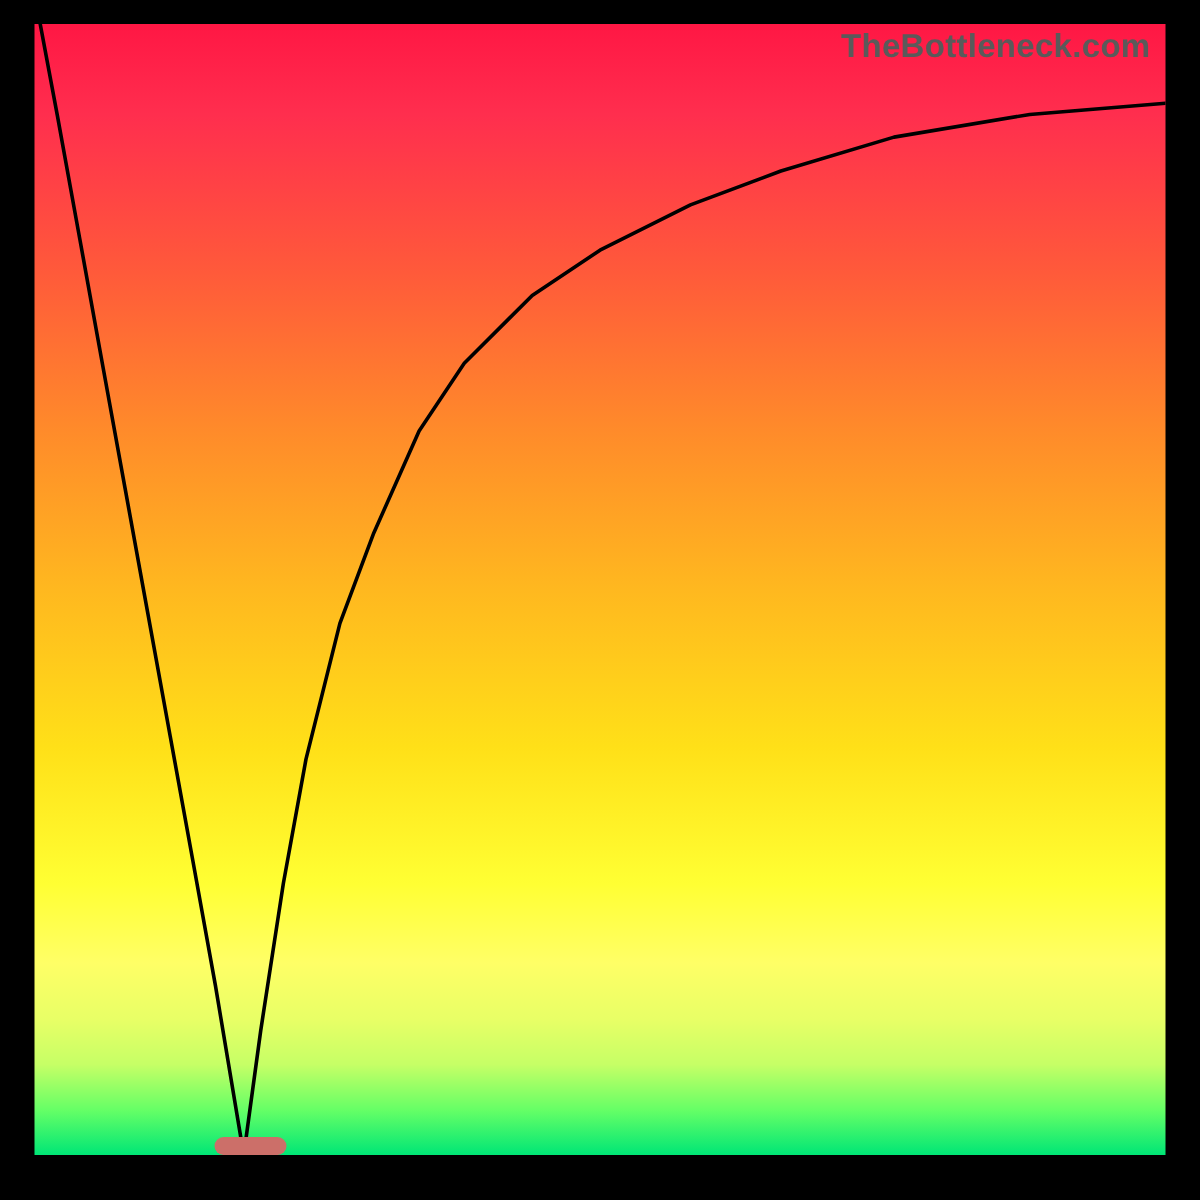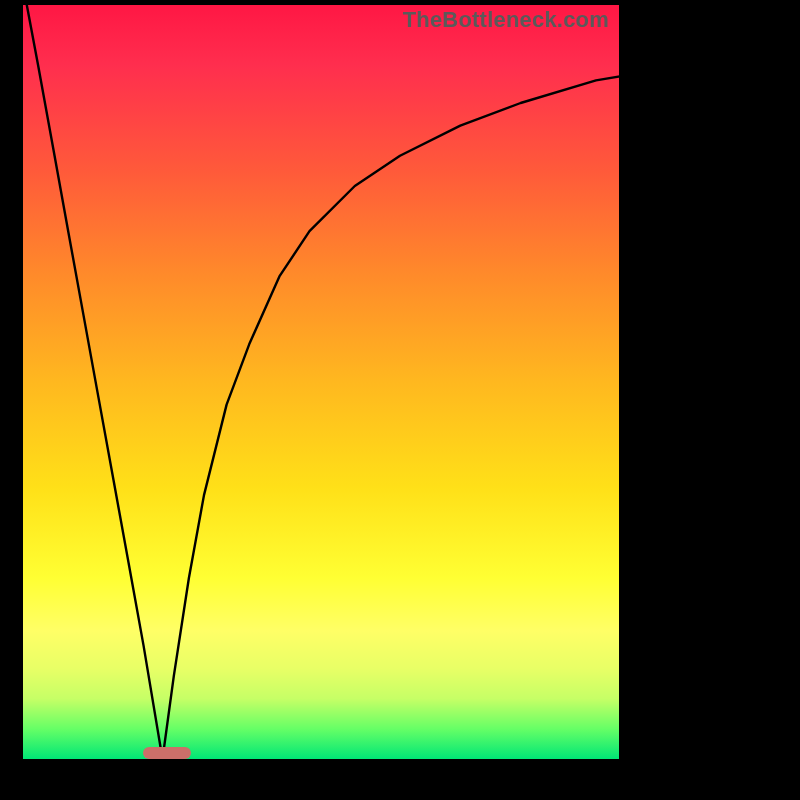--- a/index.html
+++ b/index.html
@@ -14,22 +14,22 @@
   .frame {
     position: relative;
     width: 800px;
     height: 800px;
     background: #000;
   }
   .plot-area {
     position: absolute;
     
     left: 23px;
-    top: 5px;
-    width: 596px;
+    top: 16px;
+    width: 754px;
     height: 754px;
     
     background: linear-gradient(
       to bottom,
       #ff1744 0%,
       #ff2e4e 8%,
       #ff5a3a 22%,
       #ff8b2a 36%,
       #ffb81f 50%,
       #ffe018 64%,

